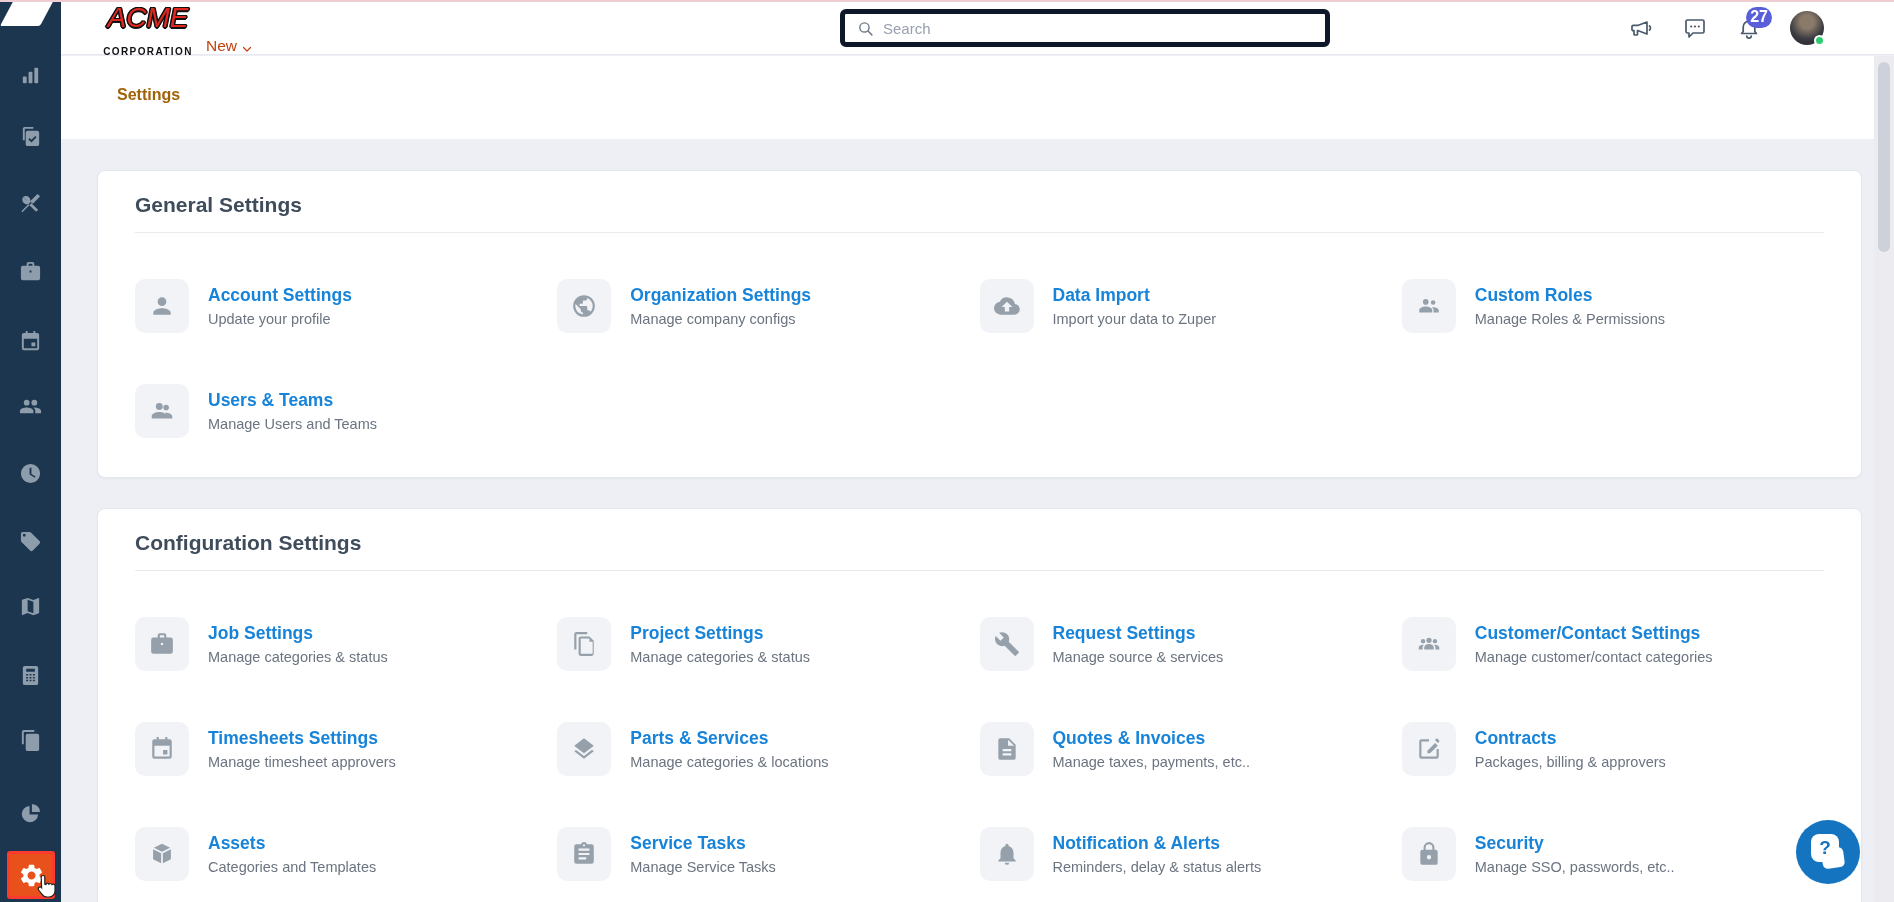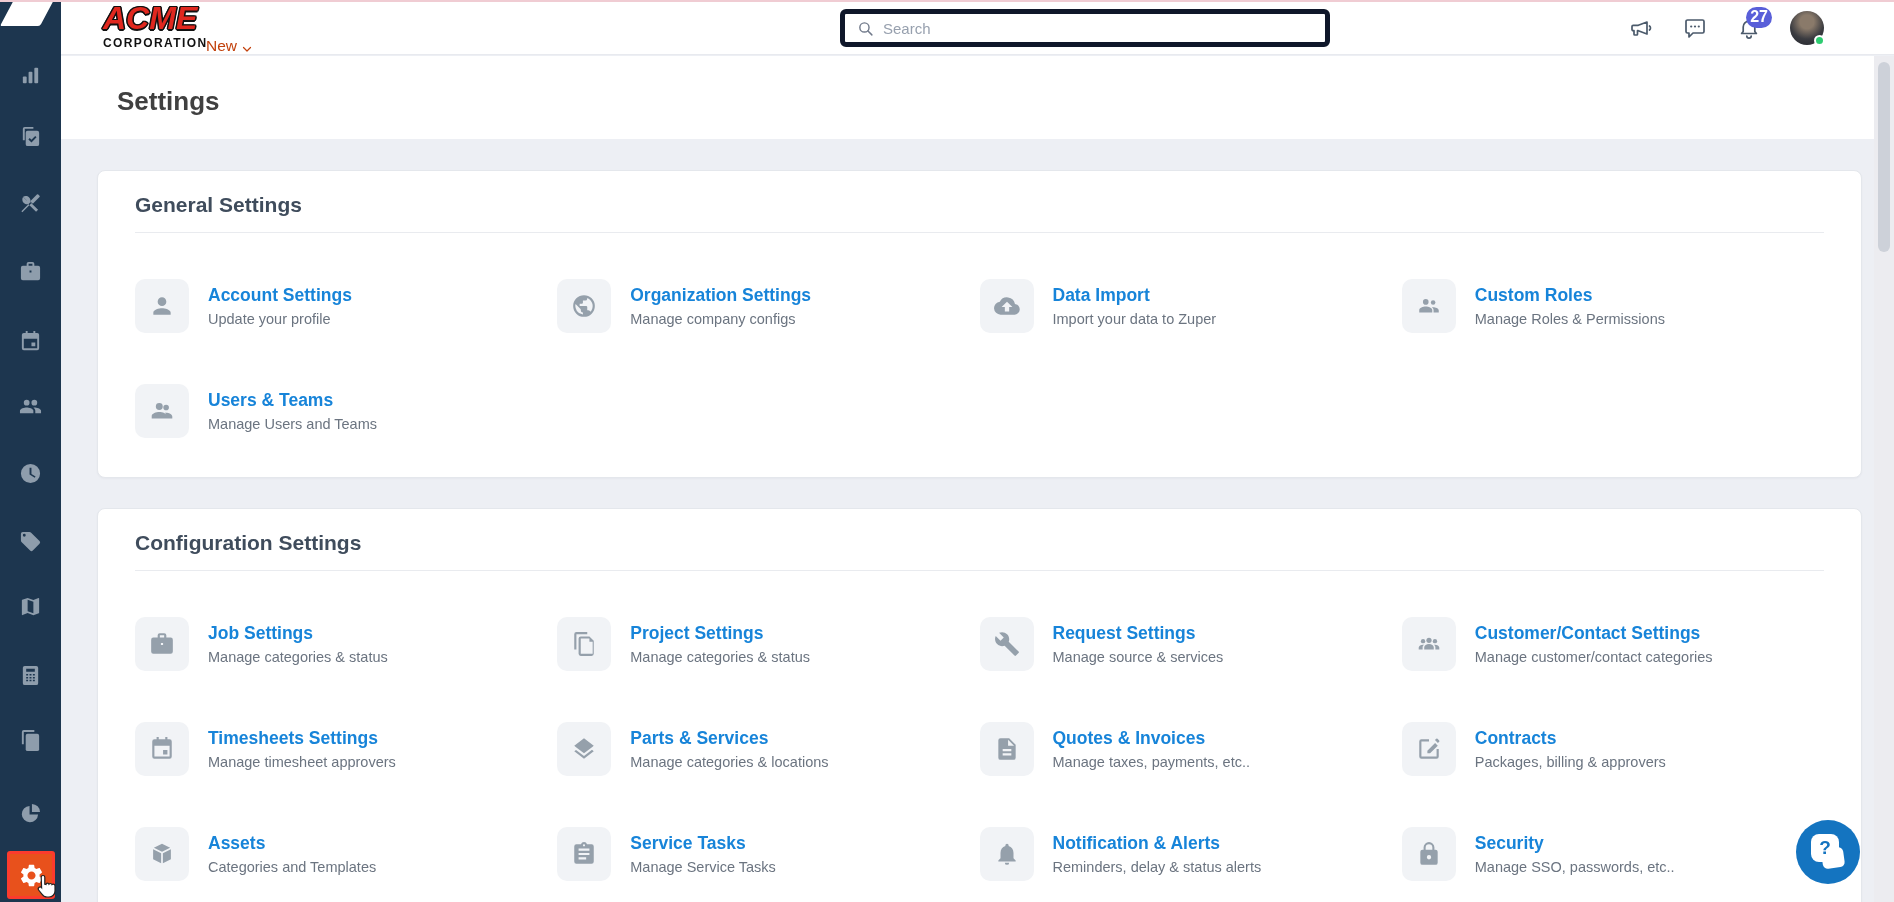--- a/index.html
+++ b/index.html
@@ -24,26 +24,26 @@
     display:flex; align-items:center; justify-content:center; color:#ffffff;
     cursor:pointer; z-index:45; }
   .gear-box svg { width:27px; height:27px; }
   .cursor-hand { position:absolute; left:36px; top:873px; z-index:70; }
 
   
   .topbar { position:absolute; left:61px; top:0; width:1833px; height:55px;
     background:#ffffff; border-bottom:1px solid #e8eaef; z-index:30; }
   .brand { position:absolute; left:42px; top:6px; width:90px; text-align:center;
     cursor:pointer; }
-  .brand-acme { font-size:32px; font-weight:bold; color:#e0281f; line-height:24px;
+  .brand-acme { font-size:28px; font-weight:normal; color:#e0281f; line-height:24px;
     letter-spacing:0px; font-style:italic;
     text-shadow:-1.5px 0 #111, 0 1.5px #111, 1.5px 0 #111, 0 -1.5px #111,
       -1px -1px #111, 1px 1px #111, -1px 1px #111, 1px -1px #111; }
-  .brand-corp { font-size:12px; font-weight:bold; color:#111; letter-spacing:1.4px;
-    margin-top:6px; }
+  .brand-corp { font-size:10px; font-weight:bold; color:#111; letter-spacing:1.4px;
+    margin-top:16px; }
   .new-menu { position:absolute; left:145px; top:0; height:55px; display:flex;
     align-items:flex-end; gap:4px; color:#c2410c; font-size:15.5px; cursor:pointer; }
   .searchbox { position:absolute; left:779px; top:9px; width:490px; height:38px;
     background:#fff; border:5px solid #0f172a; border-radius:6px;
     display:flex; align-items:center; padding:0 12px; gap:9px; }
   .searchbox svg { width:17px; height:17px; color:#70798a; flex:0 0 auto; }
   .searchbox input { border:none; outline:none; flex:1; font-size:15px;
     color:#3f4c5c; background:transparent; font-family:"Liberation Sans",sans-serif; }
   .searchbox input::placeholder { color:#97a0ae; }
   .top-actions { position:absolute; right:70px; top:0; height:55px;
@@ -57,22 +57,22 @@
     padding:0 4px; }
   .avatar { position:relative; width:34px; height:34px; border-radius:50%;
     background:radial-gradient(circle at 50% 32%, #8a7a6a 0 24%, #3a3b40 60%, #23252c 100%);
     cursor:pointer; }
   .avatar .status-dot { position:absolute; right:-1px; bottom:-1px; width:11px;
     height:11px; border-radius:50%; background:#2ecc71; border:2px solid #fff; }
 
   
   .page-band { position:absolute; left:61px; top:56px; width:1833px; height:83px;
     background:#ffffff; z-index:10; }
-  .page-title { position:absolute; left:56px; top:30px; font-size:26px;
-    font-weight:bold; color:#404040; }
+  .page-title { position:absolute; left:56px; top:30px; font-size:16px;
+    font-weight:bold; color:#a16207; }
 
   
   .content { position:absolute; left:61px; top:139px; width:1813px; height:763px; }
   .card { position:absolute; left:36px; width:1765px; background:#fff;
     border:1px solid #e4e7ec; border-radius:8px;
     box-shadow:0 1px 2px rgba(40,50,70,.04); padding:0 37px; }
   .card.general { top:31px; height:308px; }
   .card.config  { top:369px; height:540px; }
   .card h2 { font-size:21px; font-weight:bold; color:#3f4c5c; padding-top:22px; }
   .card .divider { height:1px; background:#e9ebef; margin-top:15px; }

